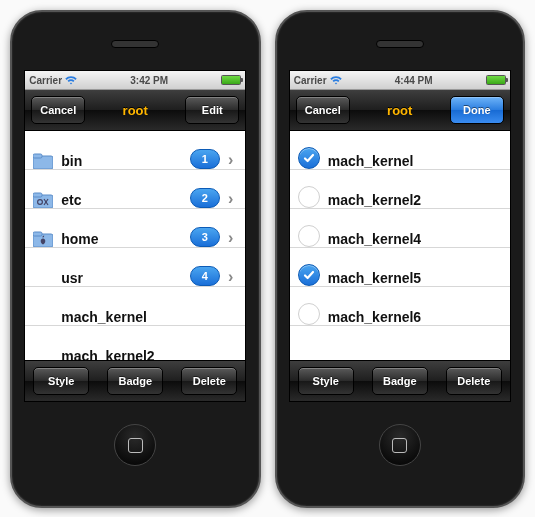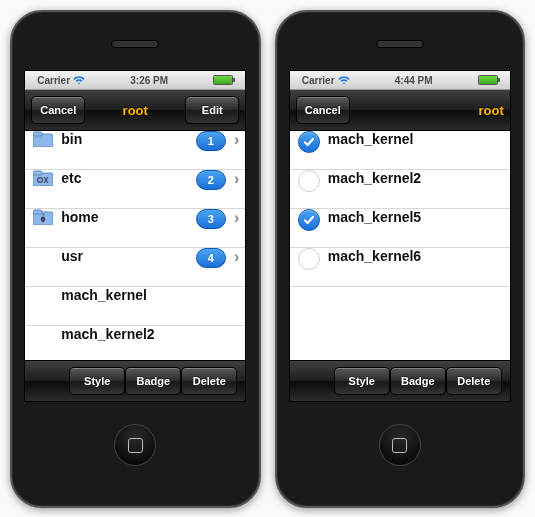--- a/index.html
+++ b/index.html
@@ -56,21 +56,21 @@
     height: 13px;
     border: 1.5px solid #bbb;
     border-radius: 3px;
   }
   .status-bar {
     height: 18px;
     background: linear-gradient(#f4f4f4,#d0d0d0);
     display: flex;
     align-items: center;
     justify-content: space-between;
-    padding: 0 12px;
+    padding: 0 4px;
     font-size: 10px;
     font-weight: bold;
     color: #4a4a4a;
     border-bottom: 1px solid #999;
   }
   .status-left { display:flex; align-items:center; gap:3px;}
   .wifi-icon svg { display:block; }
   .battery {
     width: 18px;
     height: 8px;
@@ -122,22 +122,22 @@
   .nav-btn.dark { background: linear-gradient(#5a5a5a,#2b2b2b 50%,#181818 51%,#333);}
   .nav-btn.blue { background: linear-gradient(#6db3f8,#2a7de0 50%,#186bd4 51%,#3a8cf0);}
   .list {
     flex: 1;
     overflow: hidden;
     background: #fff;
   }
   .row {
     height: 38px;
     display: flex;
-    align-items: flex-start;
-    padding: 0 6px 0 8px;
+    align-items: flex-end;
+    padding: 0 12px 0 8px;
     border-bottom: 1px solid #d7d7d7;
     font-size: 14px;
     font-weight: bold;
     color: #111;
     gap: 8px;
   }
   .row .label { flex:1; white-space:nowrap; overflow:hidden; text-overflow:ellipsis;}
   .folder-icon {
     width: 20px;
     height: 16px;
@@ -175,21 +175,21 @@
   .check.on svg { display:block;}
   .check.off {
     border:1.5px solid #d0d0d0;
     background:#fff;
   }
   .toolbar {
     height: 40px;
     background: linear-gradient(#3e3e3e 0%,#1e1e1e 50%,#0c0c0c 51%,#2a2a2a 100%);
     display:flex;
     align-items:center;
-    justify-content:flex-end;
+    justify-content:space-between;
     padding: 0 8px;
     border-top:1px solid #000;
   }
   .toolbar .nav-btn { min-width: 46px;}
 </style>
 </head>
 <body>
 
 <div class="phone">
   <div class="earpiece"></div>
@@ -197,21 +197,21 @@
 
     <div class="status-bar">
       <div class="status-left">
         <span>Carrier</span>
         <span class="wifi-icon">
           <svg width="12" height="9" viewBox="0 0 12 9">
               <path d="M6 8.5 L7.2 7.1 A2 2 0 0 0 4.8 7.1 Z M2.5 4.8 A5 5 0 0 1 9.5 4.8 L8.2 6.1 A3.2 3.2 0 0 0 3.8 6.1 Z M0.3 2.6 A8 8 0 0 1 11.7 2.6 L10.5 3.9 A6.2 6.2 0 0 0 1.5 3.9 Z" fill="#2a7de0"></path>
             </svg>
         </span>
       </div>
-      <span>3:26 PM</span>
+      <span>3:42 PM</span>
       <div class="battery"></div>
     </div>
 
     <div class="nav-bar">
       <div class="nav-btn dark">Cancel</div>
       <div class="nav-title">root</div>
       <div class="nav-btn dark">Edit</div>
     </div>
 
     <div class="list" id="list-left">
@@ -293,34 +293,39 @@
             </svg>
         </span>
       </div>
       <span>4:44 PM</span>
       <div class="battery"></div>
     </div>
 
     <div class="nav-bar">
       <div class="nav-btn dark">Cancel</div>
       <div class="nav-title">root</div>
+      <div class="nav-btn blue">Done</div>
     </div>
 
     <div class="list" id="list-right">
         <div class="row">
           <span class="check on">
             <svg width="12" height="12" viewBox="0 0 12 12">
               <path d="M2 6.5 L4.6 9 L10 3" stroke="#fff" stroke-width="2.2" fill="none" stroke-linecap="round" stroke-linejoin="round"></path>
             </svg>
           </span>
           <span class="label">mach_kernel</span>
         </div>
         <div class="row">
           <span class="check off"></span>
           <span class="label">mach_kernel2</span>
+        </div>
+        <div class="row">
+          <span class="check off"></span>
+          <span class="label">mach_kernel4</span>
         </div>
         <div class="row">
           <span class="check on">
             <svg width="12" height="12" viewBox="0 0 12 12">
               <path d="M2 6.5 L4.6 9 L10 3" stroke="#fff" stroke-width="2.2" fill="none" stroke-linecap="round" stroke-linejoin="round"></path>
             </svg>
           </span>
           <span class="label">mach_kernel5</span>
         </div>
         <div class="row">

